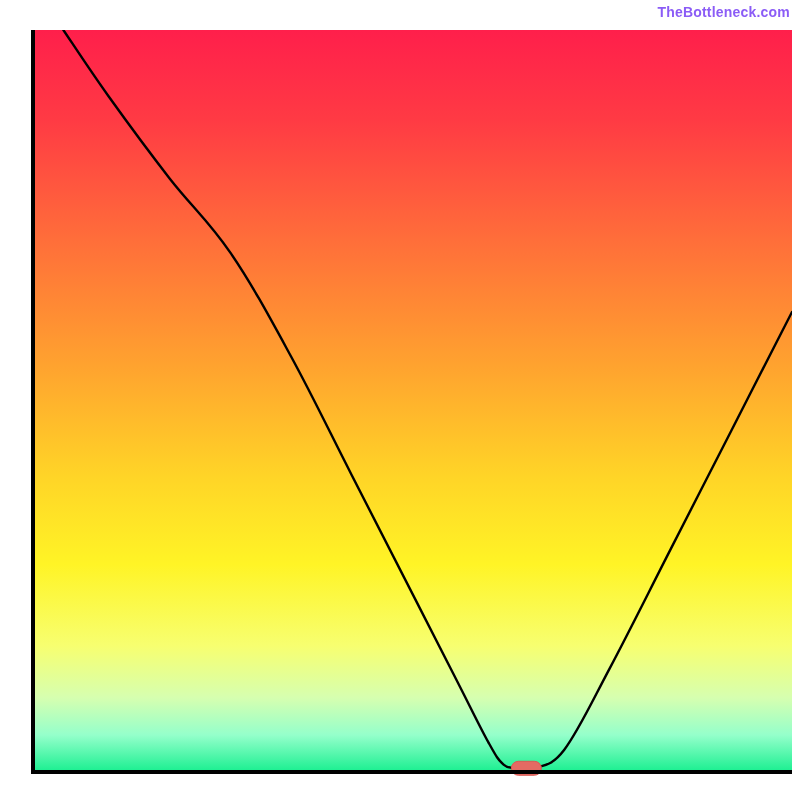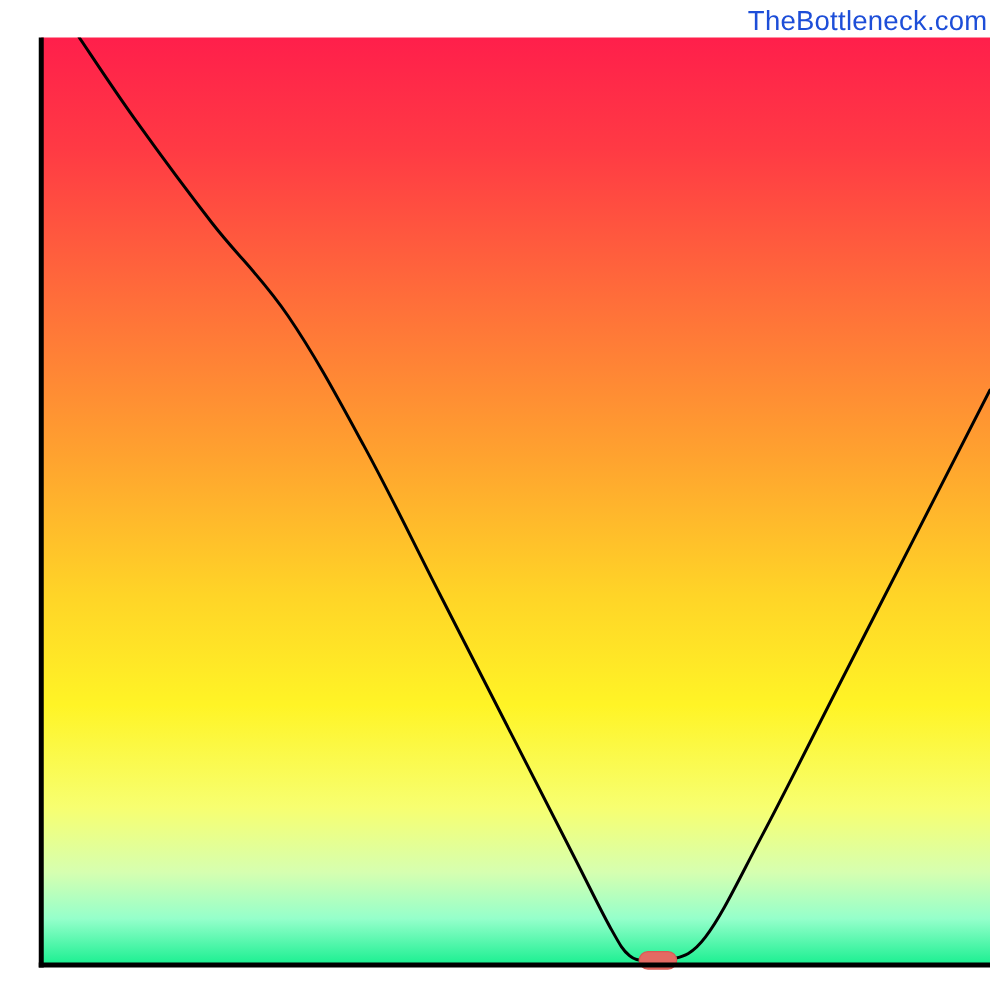--- a/index.html
+++ b/index.html
@@ -12,23 +12,23 @@
   }
   .container {
     position: relative;
     width: 800px;
     height: 800px;
   }
   .watermark {
     position: absolute;
     top: 4px;
     right: 10px;
-    font-size: 22px;
-    color: #1d4ed8;
-    font-weight: 400;
+    font-size: 14px;
+    color: #8b5cf6;
+    font-weight: 700;
     letter-spacing: 0.2px;
   }
   svg.plot {
     position: absolute;
     top: 0;
     left: 0;
   }
 </style>
 </head>
 <body>

